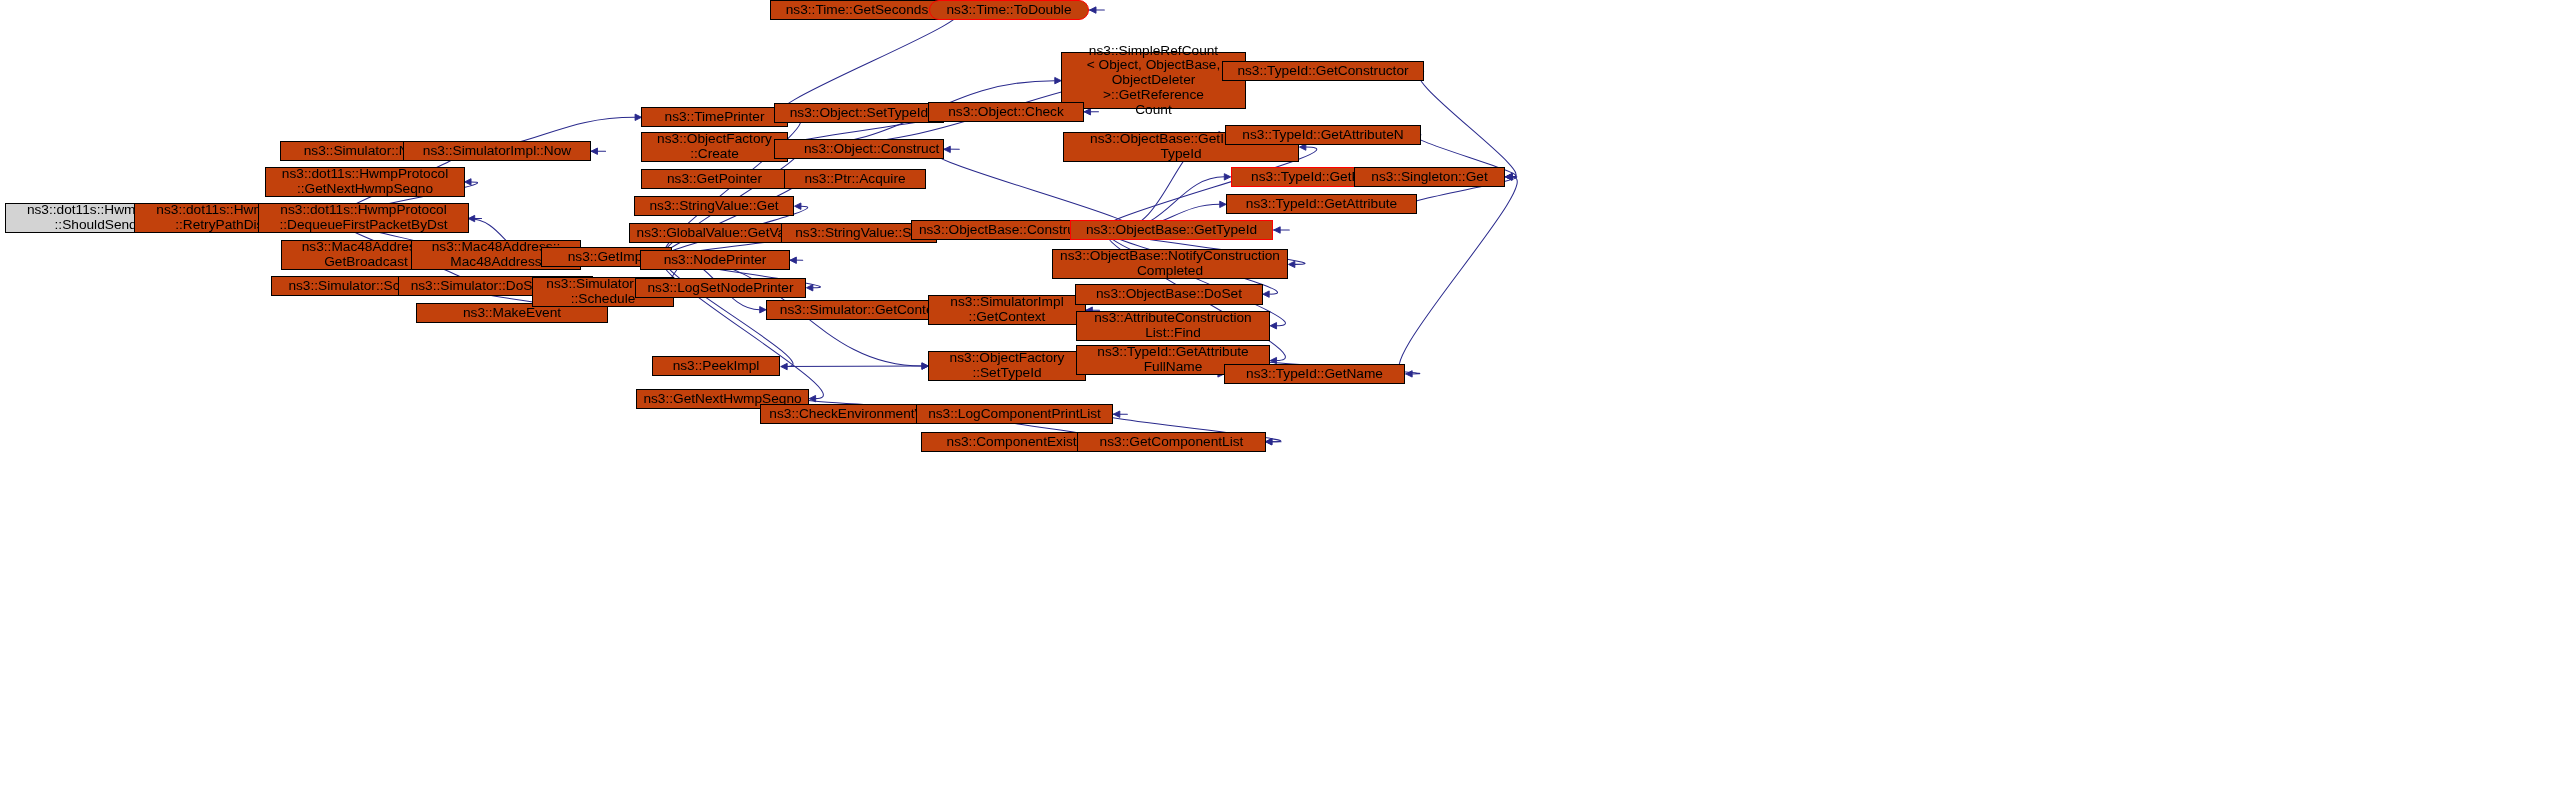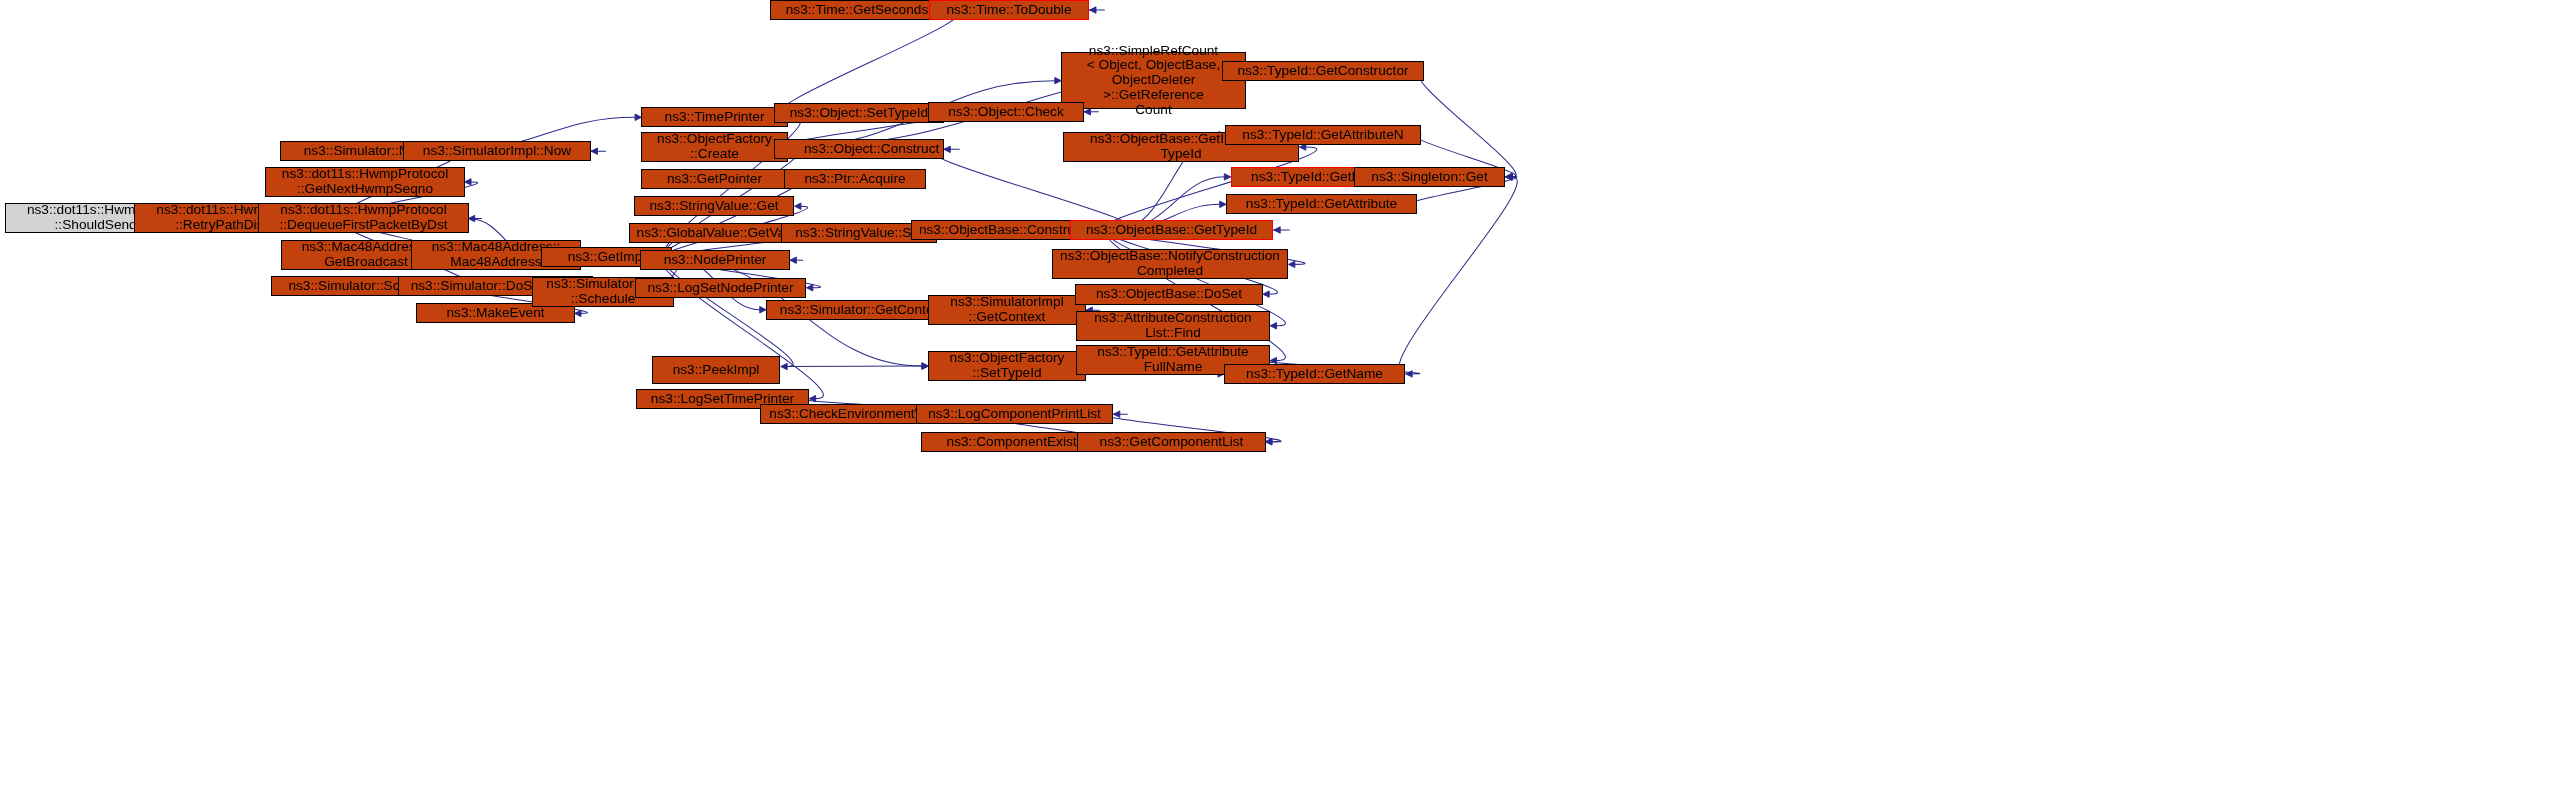--- a/index.html
+++ b/index.html
@@ -146,42 +146,42 @@
 ::GetNextHwmpSeqno</div>
       <div class="node" style="left: 258px; top: 203px; width: 211px; height: 30px;">ns3::dot11s::HwmpProtocol
 ::DequeueFirstPacketByDst</div>
       <div class="node" style="left: 281px; top: 240px; width: 170px; height: 30px;">ns3::Mac48Address::
 GetBroadcast</div>
       <div class="node" style="left: 271px; top: 276px; width: 187px; height: 20px;">ns3::Simulator::Schedule</div>
       <div class="node" style="left: 403px; top: 141px; width: 188px; height: 20px;">ns3::SimulatorImpl::Now</div>
       <div class="node" style="left: 411px; top: 240px; width: 170px; height: 30px;">ns3::Mac48Address::
 Mac48Address</div>
       <div class="node" style="left: 398px; top: 276px; width: 195px; height: 20px;">ns3::Simulator::DoSchedule</div>
-      <div class="node" style="left: 416px; top: 303px; width: 159px; height: 20px;">ns3::MakeEvent</div>
+      <div class="node" style="left: 416px; top: 303px; width: 192px; height: 20px;">ns3::MakeEvent</div>
       <div class="node" style="left: 532px; top: 277px; width: 142px; height: 30px;">ns3::SimulatorImpl
 ::Schedule</div>
       <div class="node" style="left: 541px; top: 247px; width: 131px; height: 20px;">ns3::GetImpl</div>
       <div class="node" style="left: 641px; top: 107px; width: 147px; height: 20px;">ns3::TimePrinter</div>
       <div class="node" style="left: 641px; top: 132px; width: 147px; height: 30px;">ns3::ObjectFactory
 ::Create</div>
       <div class="node" style="left: 641px; top: 169px; width: 147px; height: 20px;">ns3::GetPointer</div>
       <div class="node" style="left: 634px; top: 196px; width: 160px; height: 20px;">ns3::StringValue::Get</div>
       <div class="node" style="left: 629px; top: 223px; width: 182px; height: 20px;">ns3::GlobalValue::GetValue</div>
       <div class="node" style="left: 640px; top: 250px; width: 150px; height: 20px;">ns3::NodePrinter</div>
       <div class="node" style="left: 635px; top: 278px; width: 171px; height: 20px;">ns3::LogSetNodePrinter</div>
-      <div class="node" style="left: 652px; top: 356px; width: 128px; height: 28px;">ns3::PeekImpl</div>
-      <div class="node" style="left: 636px; top: 389px; width: 173px; height: 20px;">ns3::LogSetTimePrinter</div>
+      <div class="node" style="left: 652px; top: 356px; width: 128px; height: 20px;">ns3::PeekImpl</div>
+      <div class="node" style="left: 636px; top: 389px; width: 173px; height: 20px;">ns3::GetNextHwmpSeqno</div>
       <div class="node" style="left: 770px; top: 0px; width: 174px; height: 20px;">ns3::Time::GetSeconds</div>
       <div class="node" style="left: 774px; top: 103px; width: 170px; height: 20px;">ns3::Object::SetTypeId</div>
       <div class="node" style="left: 774px; top: 139px; width: 170px; height: 20px; padding-left: 28px;">ns3::Object::Construct</div>
       <div class="node" style="left: 784px; top: 169px; width: 142px; height: 20px;">ns3::Ptr::Acquire</div>
       <div class="node" style="left: 781px; top: 223px; width: 156px; height: 20px;">ns3::StringValue::Set</div>
       <div class="node" style="left: 766px; top: 300px; width: 192px; height: 20px;">ns3::Simulator::GetContext</div>
       <div class="node" style="left: 760px; top: 404px; width: 220px; height: 20px;">ns3::CheckEnvironmentVariables</div>
-      <div class="node red" style="left: 929px; top: 0px; width: 160px; height: 20px;">ns3::Time::ToDouble</div>
+      <div class="node red" style="left: 929px; top: 0px; width: 160px; height: 20px; border-radius: 10px;">ns3::Time::ToDouble</div>
       <div class="node" style="left: 1061px; top: 52px; width: 185px; height: 57px;">ns3::SimpleRefCount
 &lt; Object, ObjectBase,
 ObjectDeleter &gt;::GetReference
 Count</div>
       <div class="node" style="left: 928px; top: 102px; width: 156px; height: 20px;">ns3::Object::Check</div>
       <div class="node" style="left: 911px; top: 220px; width: 206px; height: 20px;">ns3::ObjectBase::ConstructSelf</div>
       <div class="node" style="left: 928px; top: 295px; width: 158px; height: 30px;">ns3::SimulatorImpl
 ::GetContext</div>
       <div class="node" style="left: 928px; top: 351px; width: 158px; height: 30px;">ns3::ObjectFactory
 ::SetTypeId</div>

